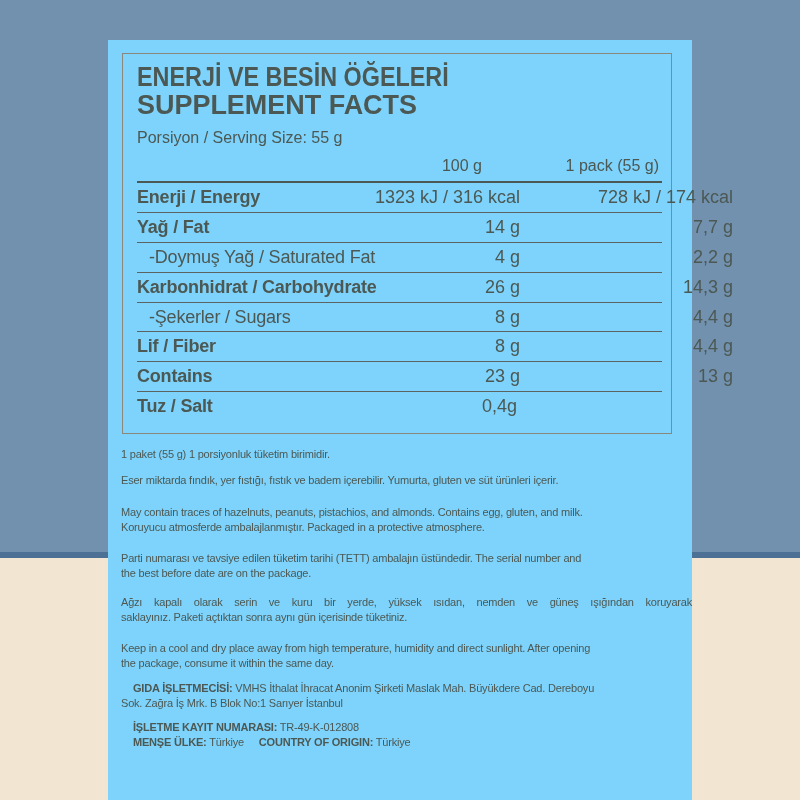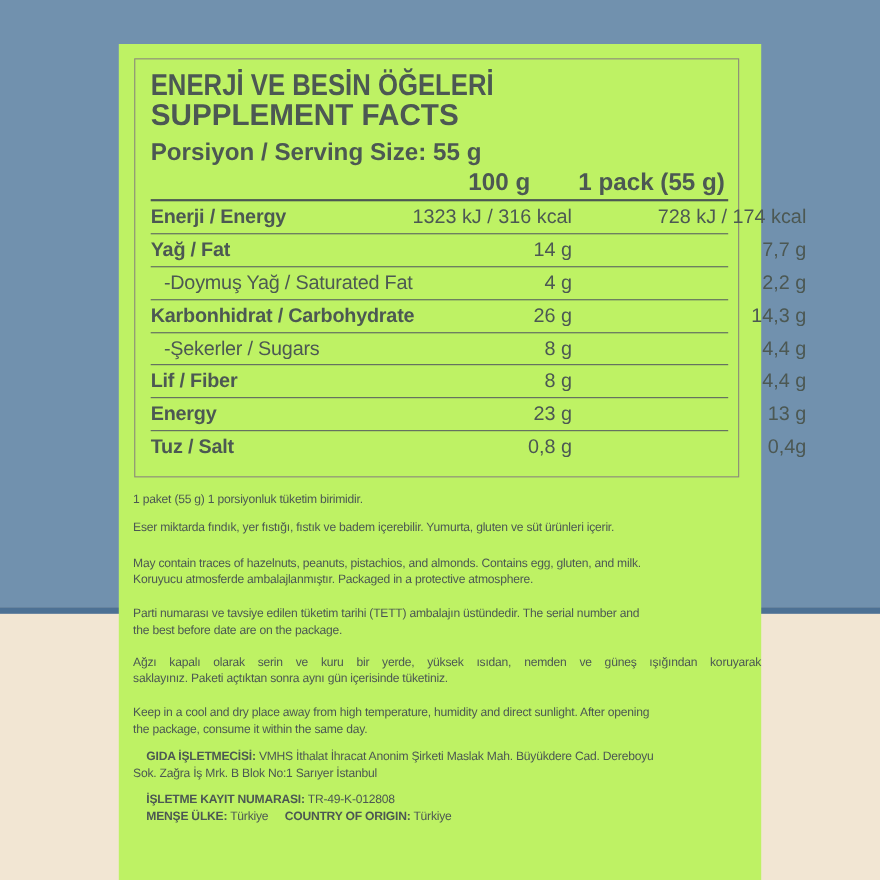--- a/index.html
+++ b/index.html
@@ -1,29 +1,29 @@
 <!DOCTYPE html>
 <html><head>
 <meta charset="utf-8">
 <style>
   html,body{margin:0;padding:0;background:#7191ae;}
   .screen{position:relative;width:800px;height:800px;overflow:hidden;
     font-family:"Liberation Sans","DejaVu Sans",sans-serif;color:#4c5853;background:#f2e6d3;}
   .blue-bg{position:absolute;left:0;top:0;width:800px;height:552px;background:#7191ae;}
   .blue-strip{position:absolute;left:0;top:552px;width:800px;height:6px;background:#4d7194;}
-  .panel{position:absolute;left:108px;top:40px;width:584px;height:760px;background:#bef264;}
+  .panel{position:absolute;left:108px;top:40px;width:584px;height:760px;background:#7dd3fc;}
 
   
   .facts-box{position:absolute;left:14px;top:13px;width:550px;height:381px;
     box-sizing:border-box;border:1.5px solid #8a887b;padding:0 9px 0 14px;}
   .title{margin-top:9px;font-weight:700;font-size:27.5px;line-height:28px;letter-spacing:0;}
   .title .t1,.title .t2{display:block;transform-origin:0 50%;white-space:nowrap;}
   .title .t1{transform:scaleX(.85);}
   .title .t2{transform:scaleX(.98);}
-  .serv{font-weight:700;font-size:22px;line-height:19.5px;white-space:nowrap;}
+  .serv{font-weight:400;font-size:16px;line-height:19.5px;white-space:nowrap;}
   .serv.first{margin-top:9px;}
   .rel{position:relative;}
   .abs{position:absolute;top:0;}
   .r3{right:3px;}
   .r180{right:180px;}
   .hdr{margin-top:8px;height:19.5px;}
   .nrows{margin-top:6px;border-top:2.4px solid #4c5853;}
   .nrow{display:grid;grid-template-columns:190px 157px 180px;height:28.9px;
     line-height:28.9px;border-bottom:1.4px solid #5b6460;font-size:18px;gap:36px;}
   .nrow:last-child{border-bottom:none;}
@@ -97,27 +97,26 @@
             <span class="lab">-Şekerler / Sugars</span>
             <span class="v1">8 g</span>
             <span class="v2">4,4 g</span>
           </div>
           <div class="nrow">
             <span class="lab">Lif / Fiber</span>
             <span class="v1">8 g</span>
             <span class="v2">4,4 g</span>
           </div>
           <div class="nrow">
-            <span class="lab">Energy</span>
+            <span class="lab">Contains</span>
             <span class="v1">23 g</span>
             <span class="v2">13 g</span>
           </div>
           <div class="nrow">
             <span class="lab">Tuz / Salt</span>
-            <span class="v1">0,8 g</span>
             <span class="v2">0,4g</span>
           </div>
         </div>
     </div>
 
     <div class="notes">
       <p class="n1 multi">1 paket (55 g) 1 porsiyonluk tüketim birimidir.</p>
       <p class="n2 multi">Eser miktarda fındık, yer fıstığı, fıstık ve badem içerebilir. Yumurta, gluten ve süt ürünleri içerir.</p>
       <p class="n3 multi">May contain traces of hazelnuts, peanuts, pistachios, and almonds. Contains egg, gluten, and milk.
 Koruyucu atmosferde ambalajlanmıştır. Packaged in a protective atmosphere.</p>

